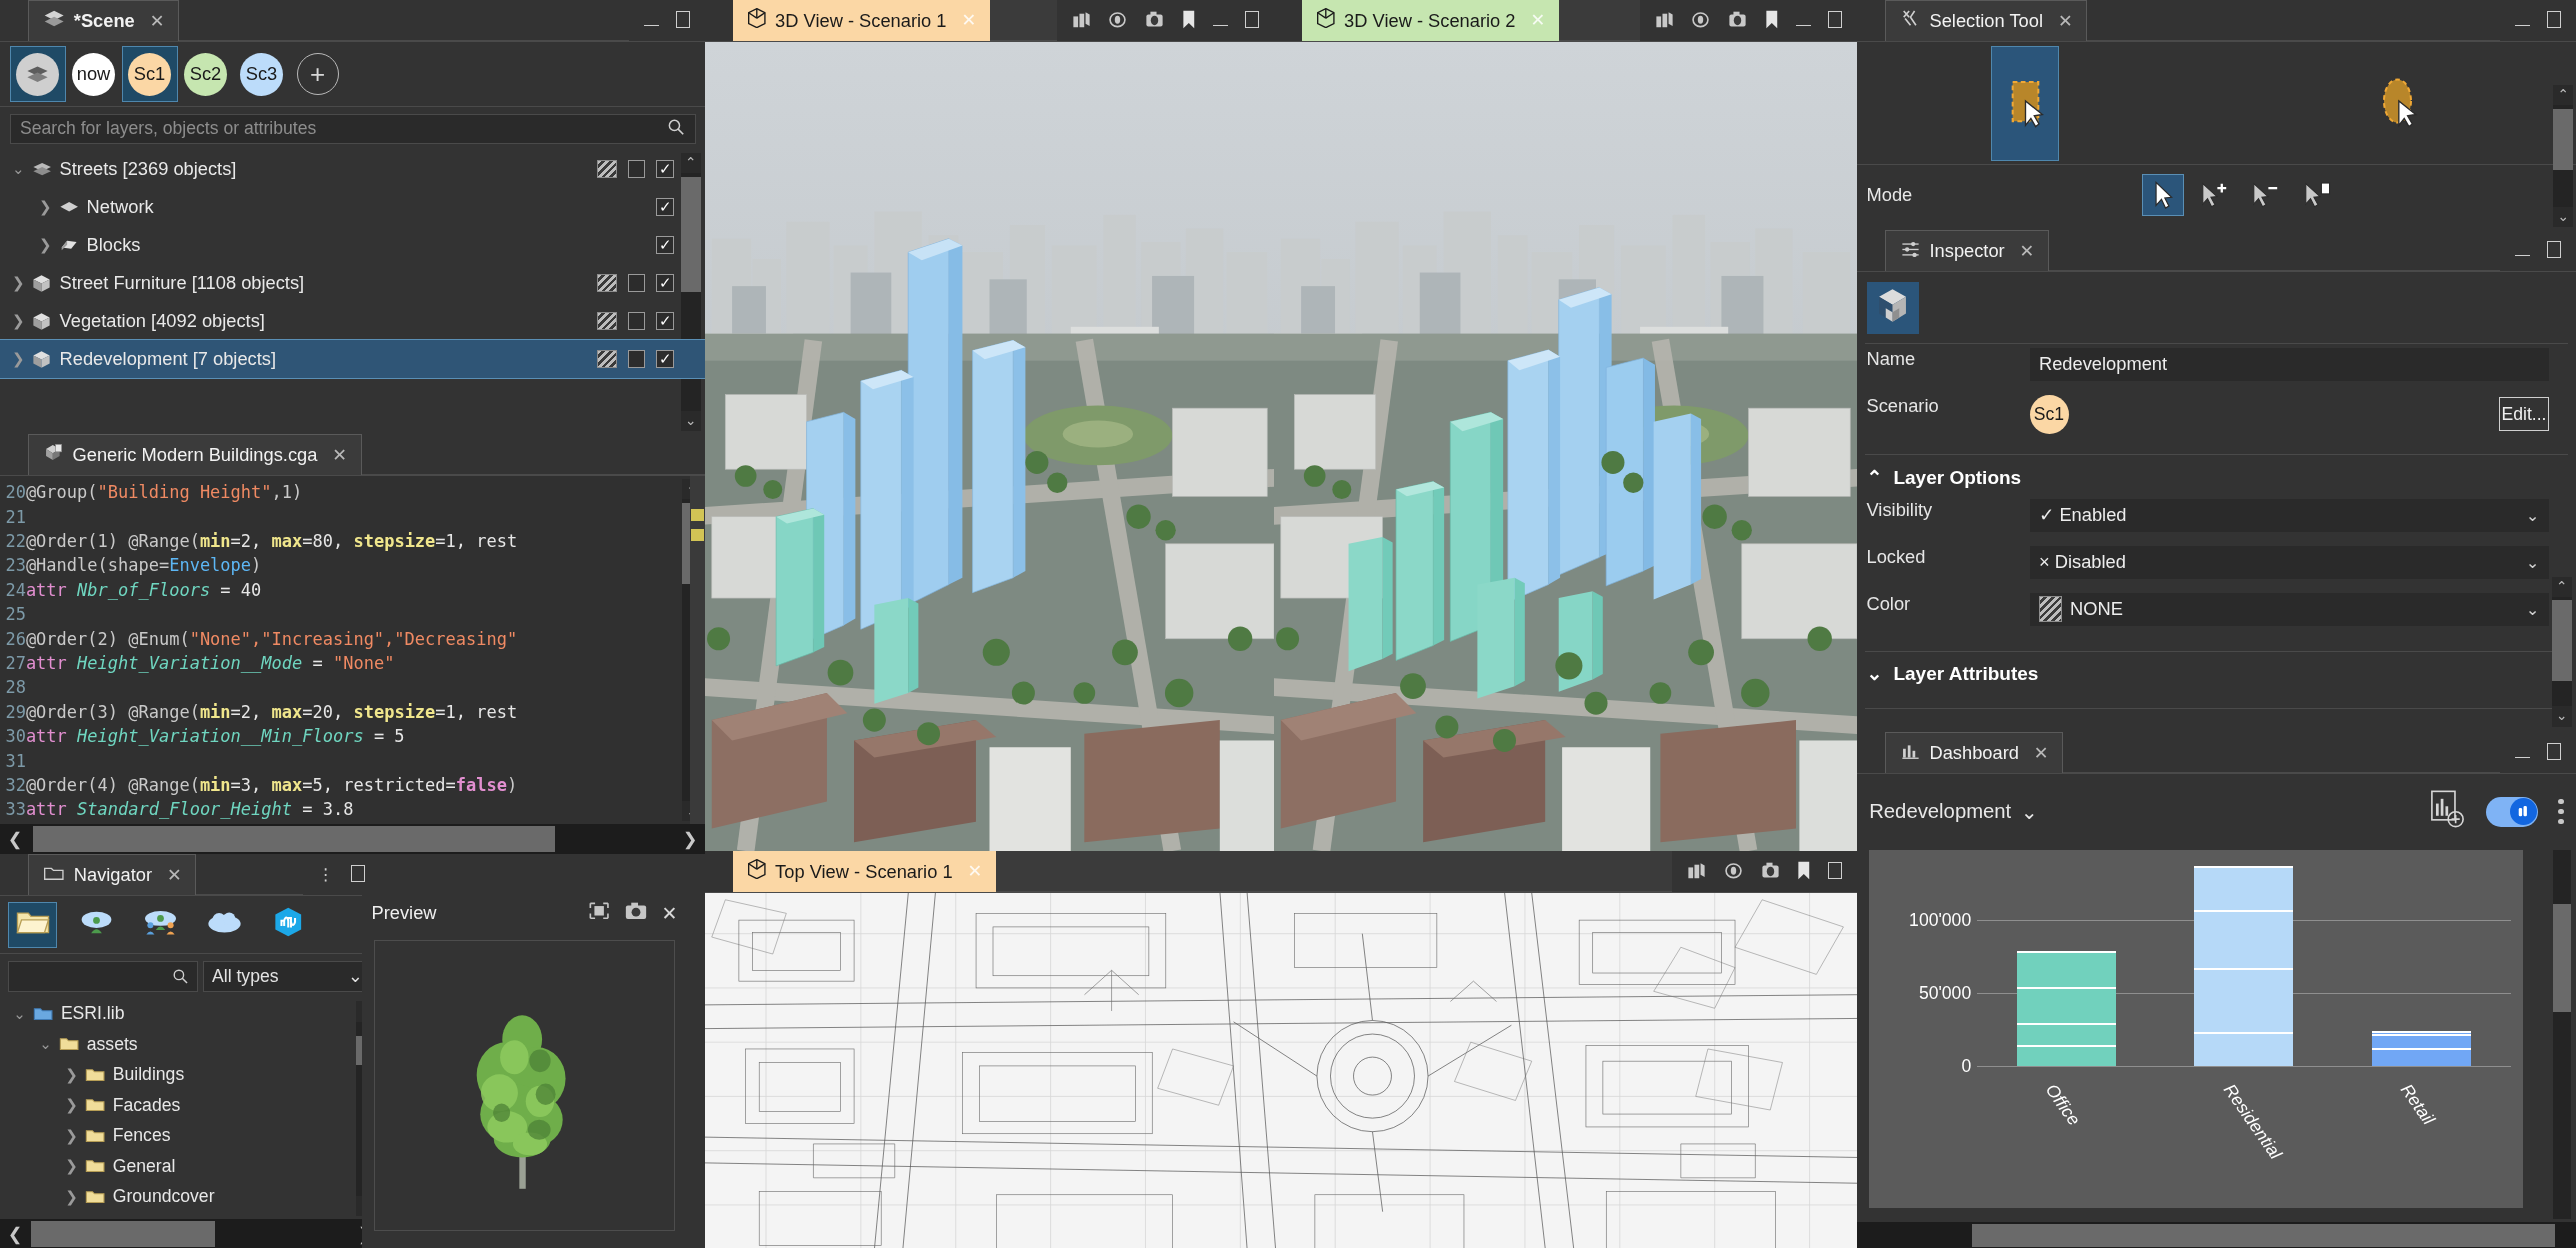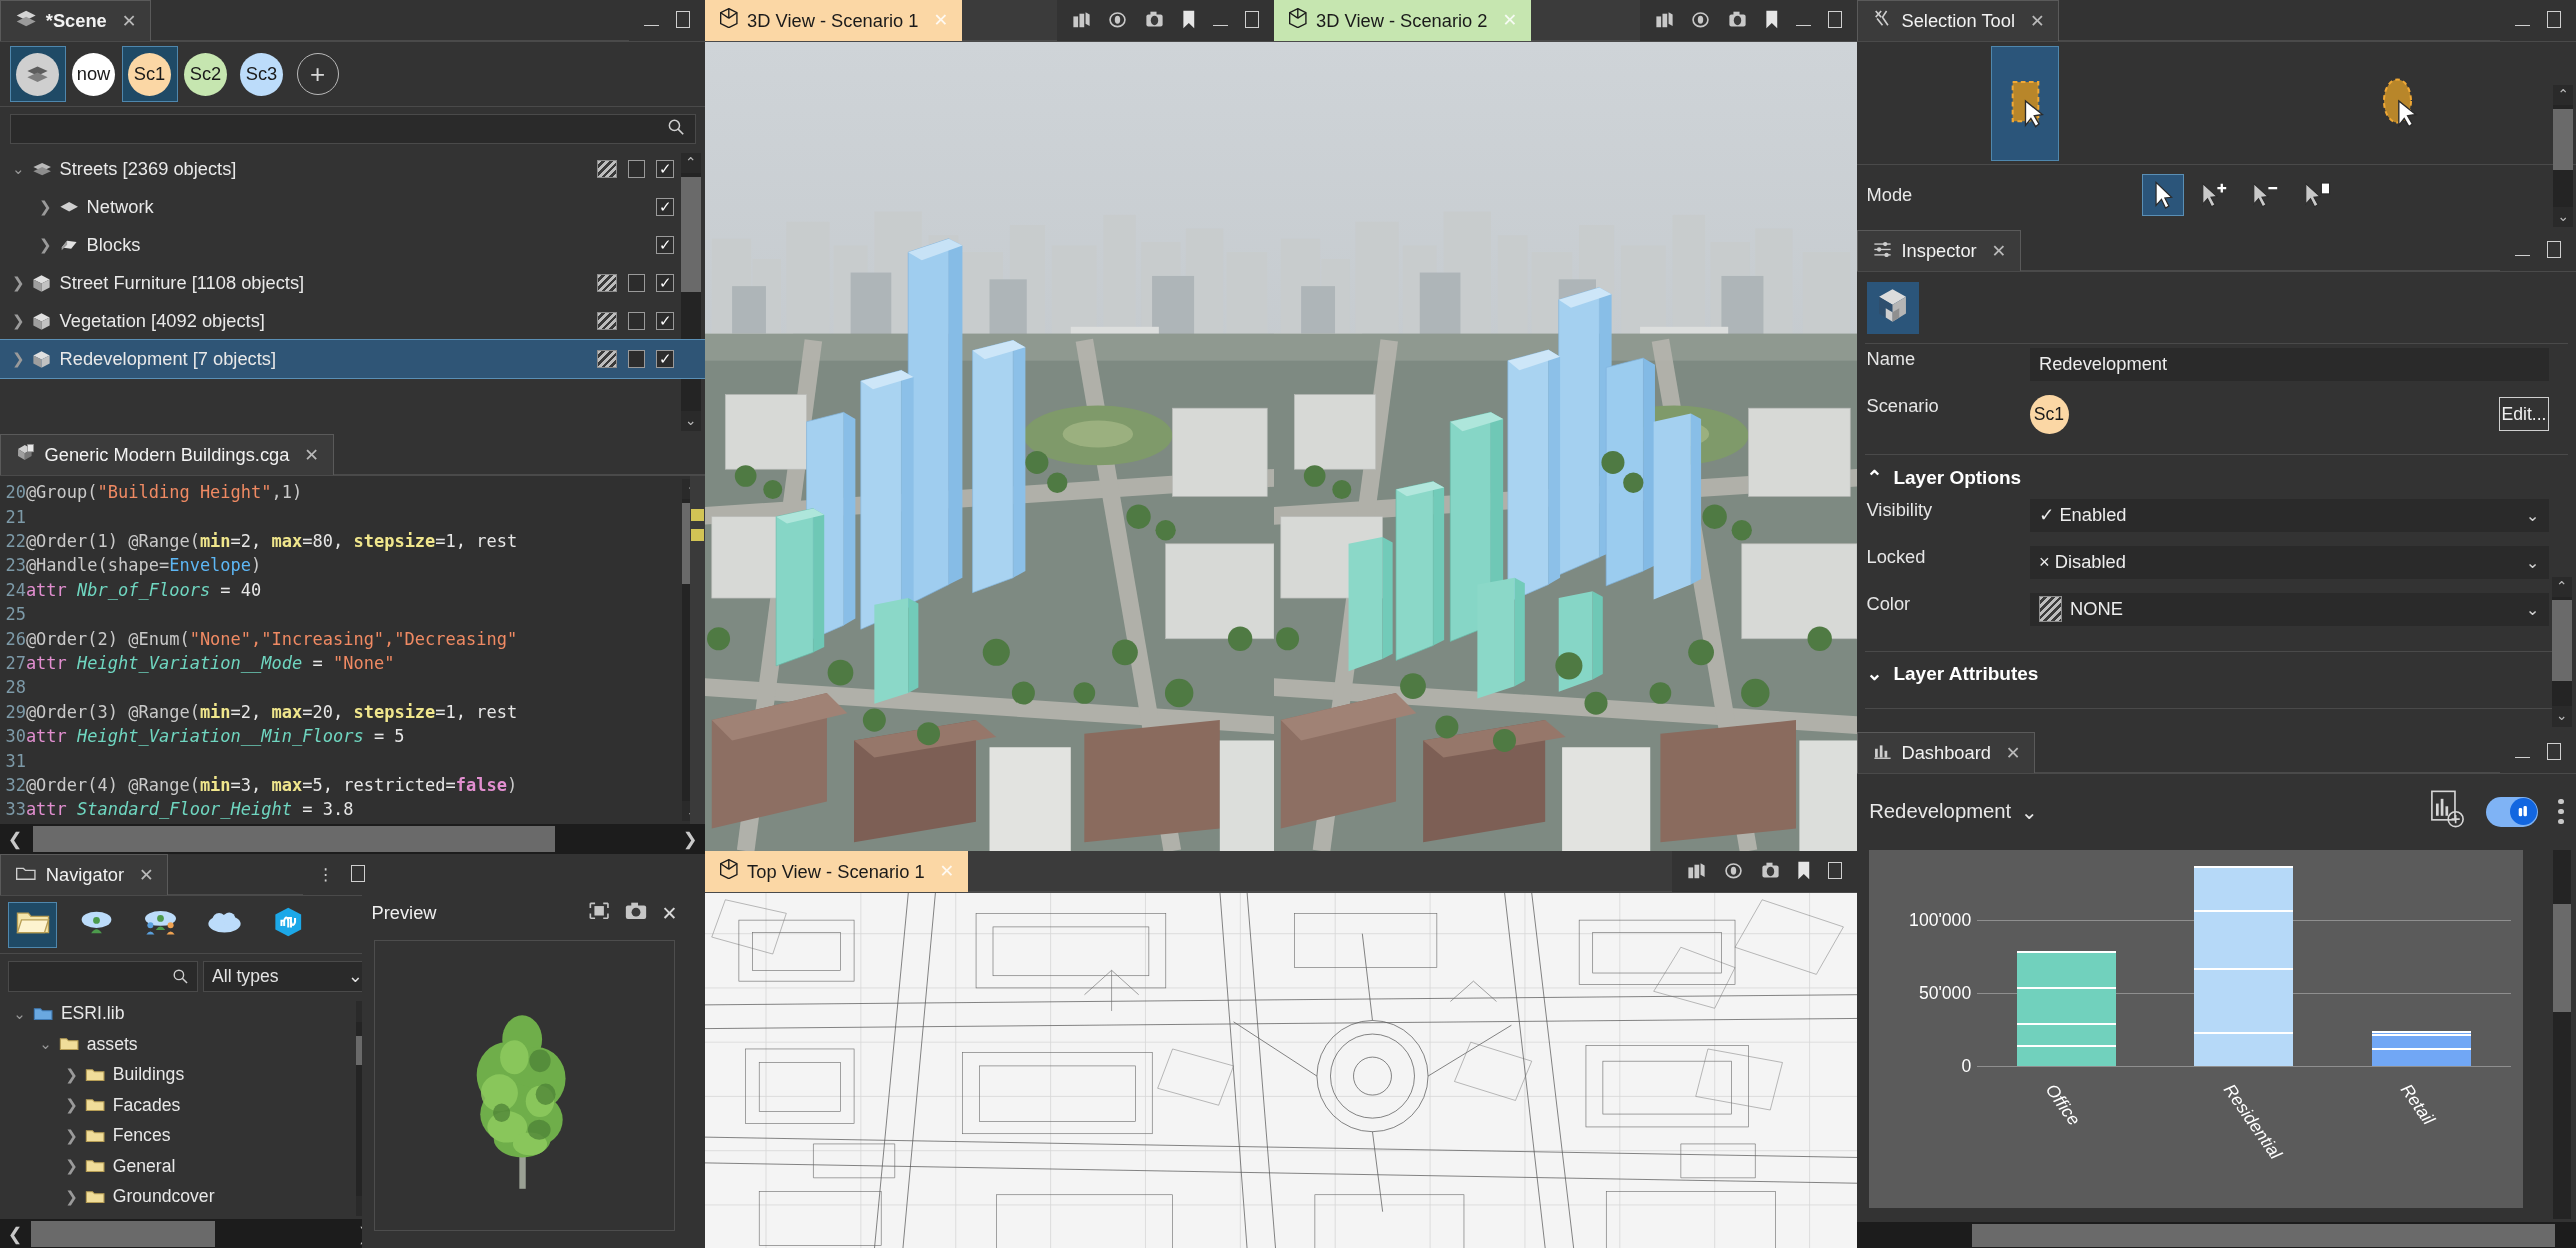--- a/index.html
+++ b/index.html
@@ -8,21 +8,21 @@
     background:#2b2b2b;
     font-family:"Liberation Sans", sans-serif;
     color:#e8e8e8;
     font-size:17.6px;
   }
   .app { position:relative; width:2576px; height:1249px; background:#333333; }
 
   
   .panel { position:absolute; background:#333333; display:flex; flex-direction:column; }
   .ptabbar { display:flex; align-items:stretch; height:42px; background:#333333;
-             border-bottom:0.7px solid #4a4a4a; flex:0 0 auto; position:relative; }
+             border-bottom:0.7px solid #4a4a4a; flex:0 0 auto; position:relative;padding-left:28px; }
   .ptab { display:flex; align-items:center; gap:9.5px; padding:0 13.6px 0 15px;
           background:#3b3b3b; border:0.7px solid #5a5a5a; border-bottom:none;
           font-size:18.3px; color:#f2f2f2; }
   .ptab.accent-orange { background:#fbd7a5; color:#1a1a1a; border:none; }
   .ptab.accent-green  { background:#c6e6b0; color:#1a1a1a; border:none; }
   .ptab .x { color:#cfcfcf; font-size:17.6px; margin-left:5.4px; opacity:.85; }
   .ptab.accent-orange .x, .ptab.accent-green .x { color:#ffffff; }
   .ptabfill { flex:1; background:#333333; border-bottom:0.7px solid #4a4a4a; }
   .ptabfill.orange { background:#3b3b3b; }
   .wbtns { display:flex; align-items:center; gap:17.6px; padding:0 15px; }
@@ -216,20 +216,21 @@
         <div class="scslot">
           <div class="scdot" style="background: rgb(188, 220, 250);">Sc3</div>
         </div>
         <div class="scslot">
           <div class="scplus">+</div>
         </div>
       </div>
 
     <div class="searchrow">
       <div class="searchbox">
+        <input placeholder="Search for layers, objects or attributes" style="">
         <span class="sicon">
           <svg width="17.6" height="17.6" viewBox="0 0 26 26">
               <circle cx="11" cy="11" r="7.5" stroke="#cfcfcf" stroke-width="2.2" fill="none"></circle>
               <line x1="16" y1="16" x2="24" y2="24" stroke="#cfcfcf" stroke-width="2.4"></line>
             </svg>
         </span>
       </div>
     </div>
 
     <div class="ltree" id="layerTree">

